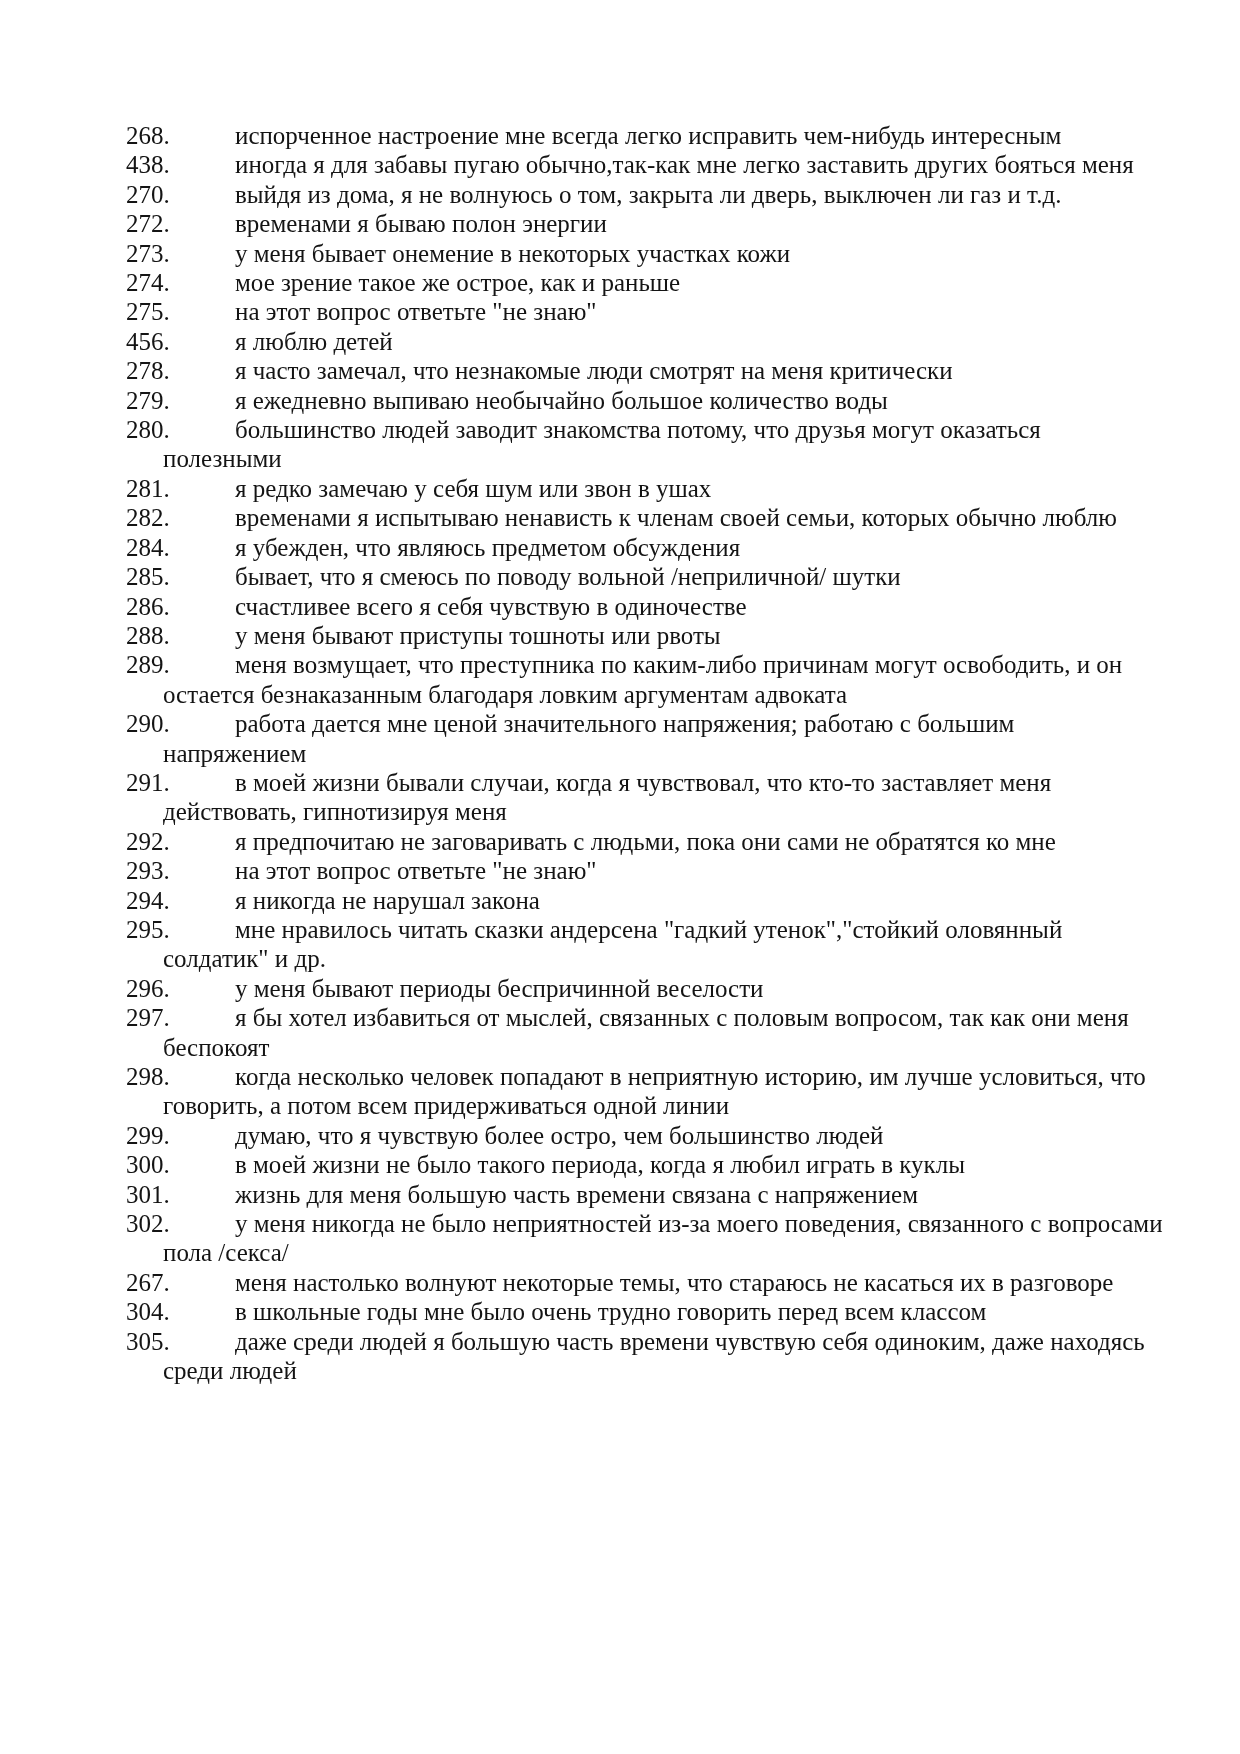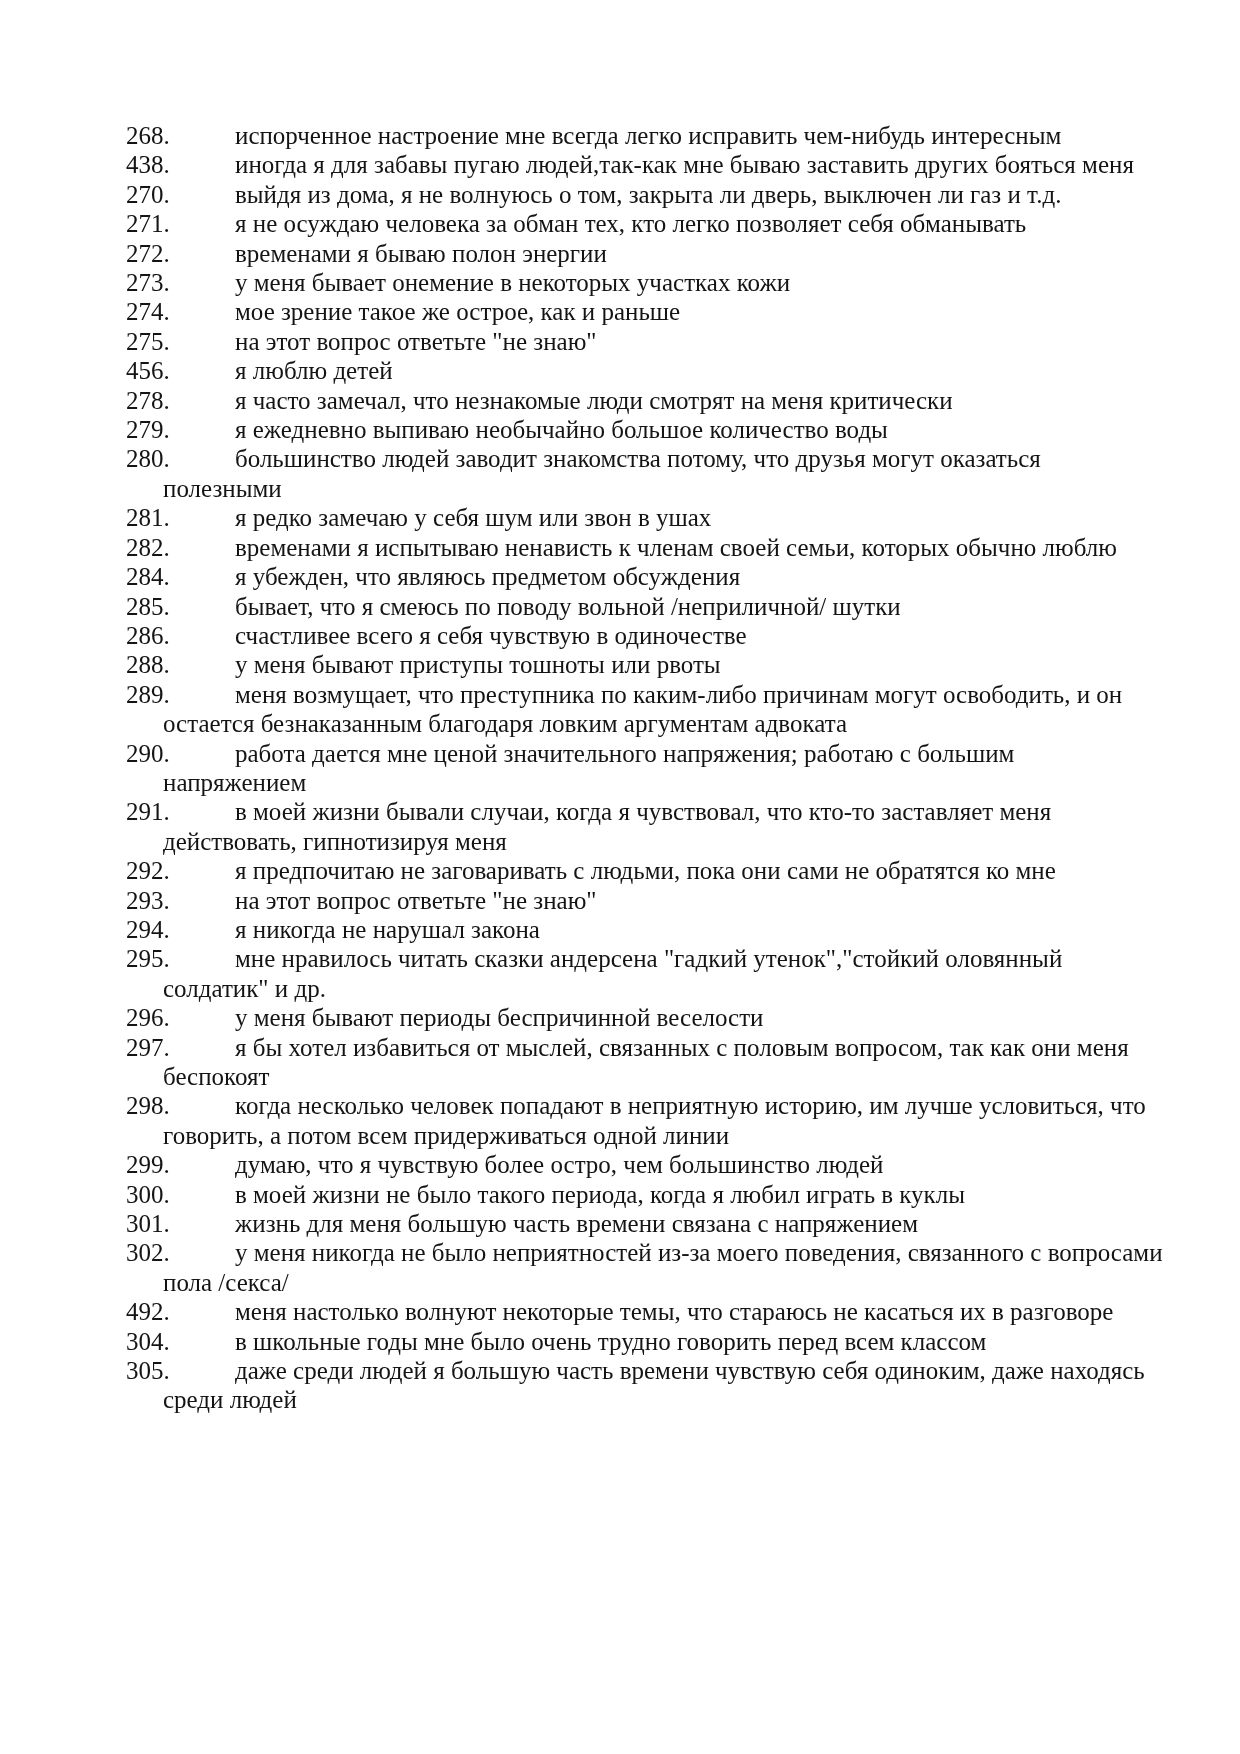--- a/index.html
+++ b/index.html
@@ -44,25 +44,24 @@
   }
 </style>
 </head>
 <body>
 
 <div class="page">
   <ol class="qlist">
 
       <li class="qitem"><span class="qnum">268.</span><span class="qtext">испорченное настроение мне всегда легко исправить чем-нибудь интересным</span></li>
 
-      <li class="qitem"><span class="qnum">438.</span><span class="qtext">иногда я для забавы пугаю людей,так-как мне бываю заставить других бояться меня</span></li>
+      <li class="qitem"><span class="qnum">438.</span><span class="qtext">иногда я для забавы пугаю обычно,так-как мне легко заставить других бояться меня</span></li>
 
       <li class="qitem"><span class="qnum">270.</span><span class="qtext">выйдя из дома, я не волнуюсь о том, закрыта ли дверь, выключен ли газ и т.д.</span></li>
 
-      <li class="qitem"><span class="qnum">271.</span><span class="qtext">я не осуждаю человека за обман тех, кто легко позволяет себя обманывать</span></li>
 
       <li class="qitem"><span class="qnum">272.</span><span class="qtext">временами я бываю полон энергии</span></li>
 
       <li class="qitem"><span class="qnum">273.</span><span class="qtext">у меня бывает онемение в некоторых участках кожи</span></li>
 
       <li class="qitem"><span class="qnum">274.</span><span class="qtext">мое зрение такое же острое, как и раньше</span></li>
 
       <li class="qitem"><span class="qnum">275.</span><span class="qtext">на этот вопрос ответьте "не знаю"</span></li>
 
       <li class="qitem"><span class="qnum">456.</span><span class="qtext">я люблю детей</span></li>
@@ -109,19 +108,19 @@
       <li class="qitem"><span class="qnum">298.</span><span class="qtext">когда несколько человек попадают в неприятную историю, им лучше условиться, что говорить, а потом всем придерживаться одной линии</span></li>
 
       <li class="qitem"><span class="qnum">299.</span><span class="qtext">думаю, что я чувствую более остро, чем большинство людей</span></li>
 
       <li class="qitem"><span class="qnum">300.</span><span class="qtext">в моей жизни не было такого периода, когда я любил играть в куклы</span></li>
 
       <li class="qitem"><span class="qnum">301.</span><span class="qtext">жизнь для меня большую часть времени связана с напряжением</span></li>
 
       <li class="qitem"><span class="qnum">302.</span><span class="qtext">у меня никогда не было неприятностей из-за моего поведения, связанного с вопросами пола /секса/</span></li>
 
-      <li class="qitem"><span class="qnum">492.</span><span class="qtext">меня настолько волнуют некоторые темы, что стараюсь не касаться их в разговоре</span></li>
+      <li class="qitem"><span class="qnum">267.</span><span class="qtext">меня настолько волнуют некоторые темы, что стараюсь не касаться их в разговоре</span></li>
 
       <li class="qitem"><span class="qnum">304.</span><span class="qtext">в школьные годы мне было очень трудно говорить перед всем классом</span></li>
 
       <li class="qitem"><span class="qnum">305.</span><span class="qtext">даже среди людей я большую часть времени чувствую себя одиноким, даже находясь среди людей</span></li>
     </ol>
 </div>
 
 </body></html>

